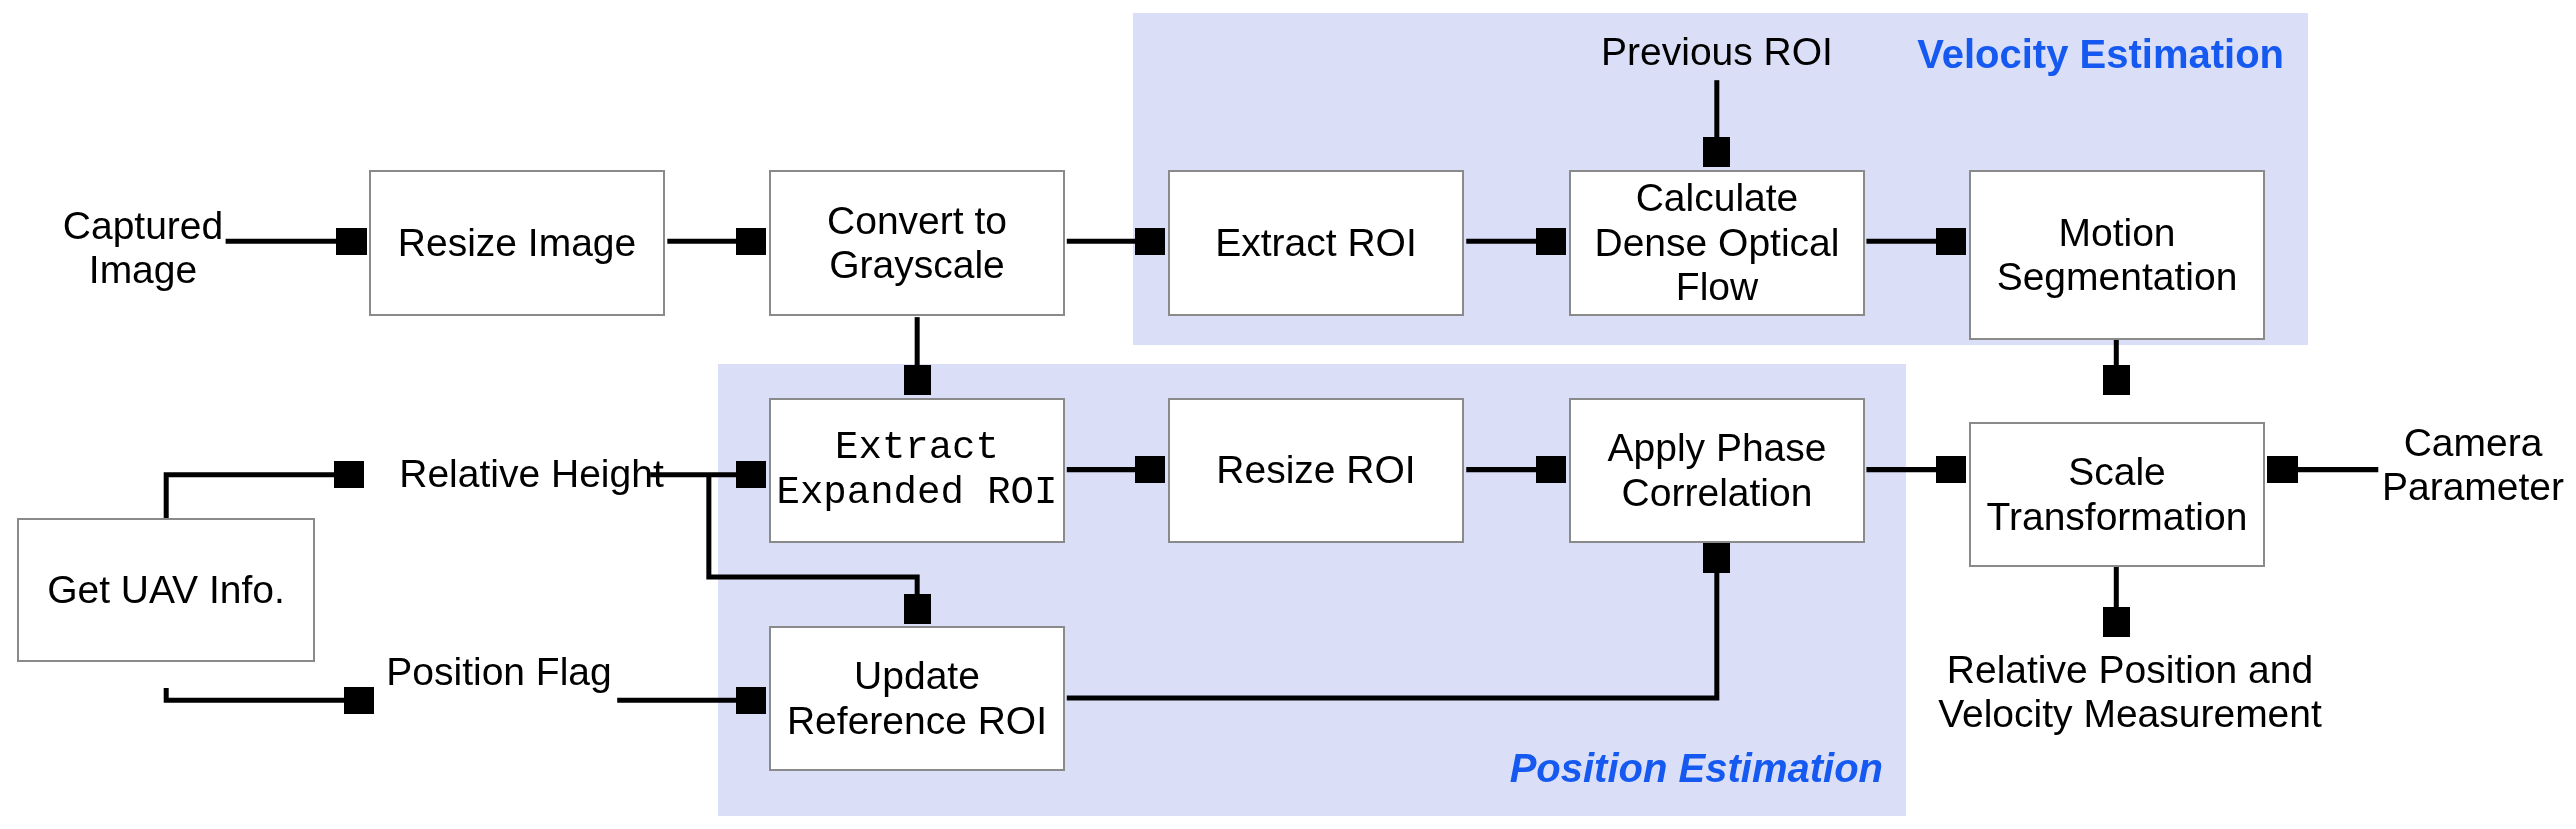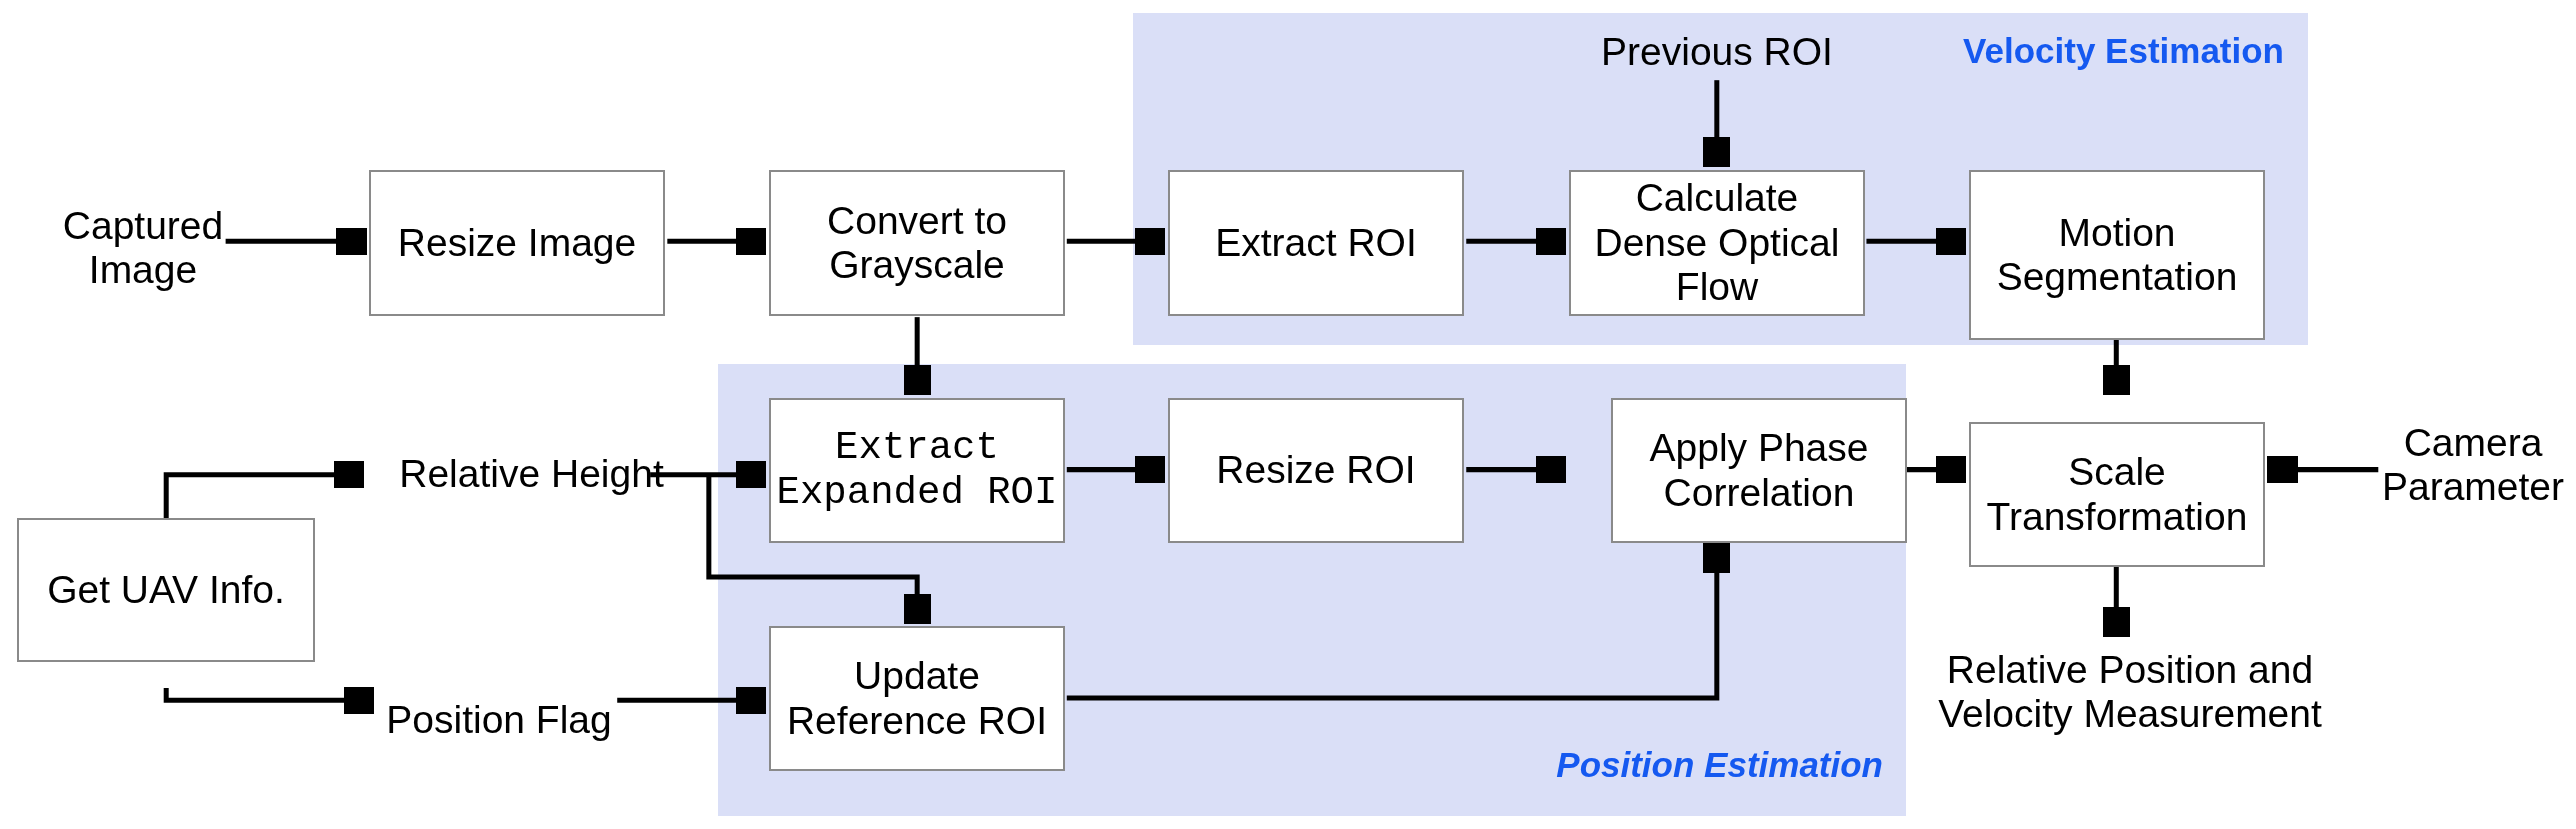--- a/index.html
+++ b/index.html
@@ -4,48 +4,48 @@
 <style>
   html,body{margin:0;padding:0;background:#ffffff;}
   .stage{
     position:relative;width:2576px;height:829px;overflow:hidden;background:#ffffff;
     font-family:"Liberation Sans","DejaVu Sans",sans-serif;color:#000000;
   }
   .region{position:absolute;background:#dadff7;}
   .region-velocity{left:1133px;top:13px;width:1175px;height:332px;}
   .region-position{left:718px;top:364px;width:1188px;height:452px;}
   .region-label{
-    position:absolute;font-weight:bold;font-size:35px;line-height:1.1;
+    position:absolute;font-weight:bold;font-size:40px;line-height:1.1;
     color:#1559f0;text-align:right;white-space:pre-line;
   }
   .region-label-velocity{left:1897px;top:31.5px;width:387px;}
   .region-label-position{left:1496px;top:746px;width:387px;font-style:italic;}
   .node{
     position:absolute;background:#ffffff;border:2.1px solid #8a8a8a;box-sizing:border-box;
     display:flex;align-items:center;justify-content:center;text-align:center;
     font-size:39px;line-height:1.14;white-space:pre-line;
   }
   .n-resize{left:369px;top:170px;width:296px;height:146px;}
   .n-convert{left:769px;top:170px;width:296px;height:146px;}
   .n-extract-roi{left:1168px;top:170px;width:296px;height:146px;}
   .n-calc{left:1569px;top:170px;width:296px;height:146px;}
   .n-motion{left:1969px;top:170px;width:296px;height:170px;}
   .n-expanded{left:769px;top:398px;width:296px;height:145px;font-family:Liberation Mono, monospace;}
   .n-resize-roi{left:1168px;top:398px;width:296px;height:145px;}
-  .n-apply{left:1569px;top:398px;width:296px;height:145px;margin-left:42px;}
+  .n-apply{left:1569px;top:398px;width:296px;height:145px;}
   .n-scale{left:1969px;top:422px;width:296px;height:145px;}
   .n-update{left:769px;top:626px;width:296px;height:145px;}
   .n-uav{left:17px;top:518px;width:298px;height:144px;}
   .lbl{
     position:absolute;font-size:39px;line-height:1.14;text-align:center;white-space:pre-line;
   }
   .l-captured{left:21.5px;top:204px;width:243px;text-align:center;}
   .l-previous{left:1588px;top:30px;width:258px;}
   .l-relheight{left:392px;top:452px;width:279px;}
-  .l-posflag{left:379px;top:698px;width:240px;}
+  .l-posflag{left:379px;top:650px;width:240px;}
   .l-camera{left:2353px;top:421px;width:240px;}
   .l-output{left:1901px;top:648px;width:458px;}
   svg.wires{position:absolute;left:0;top:0;width:2576px;height:829px;}
   svg.wires path{stroke:#000000;stroke-width:7;fill:none;}
 </style>
 </head>
 <body>
 
 <div class="stage">
 

